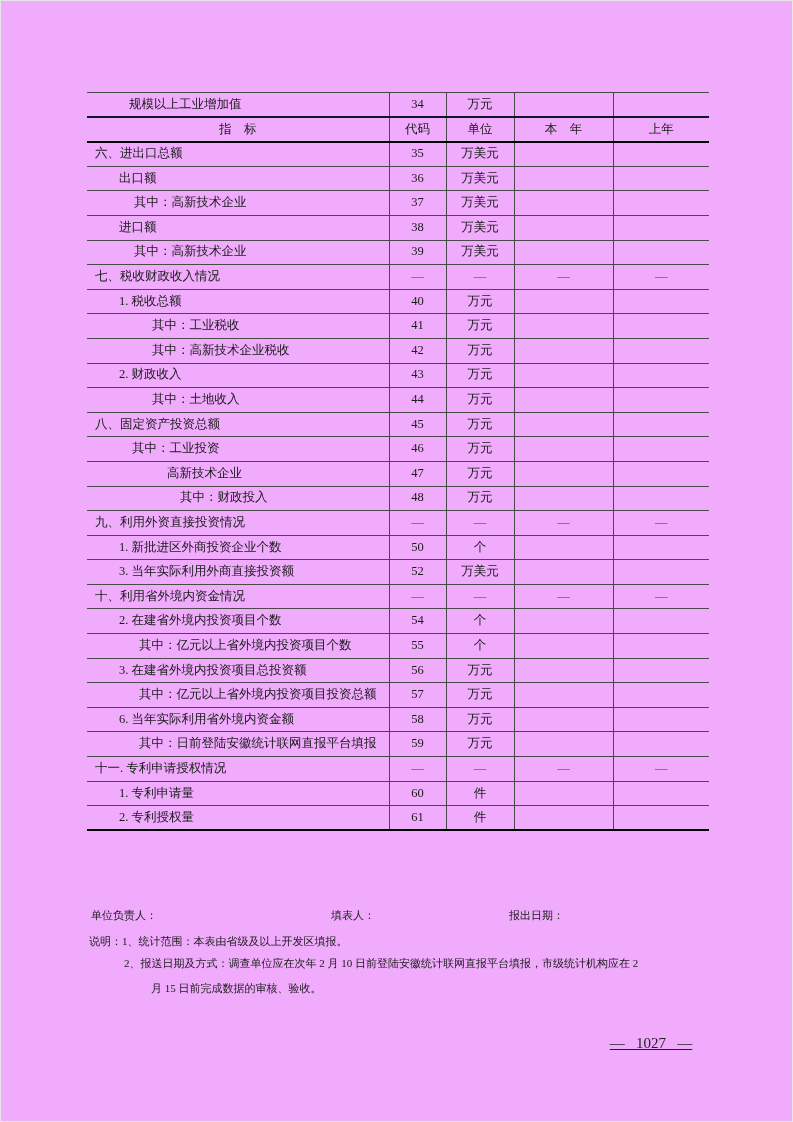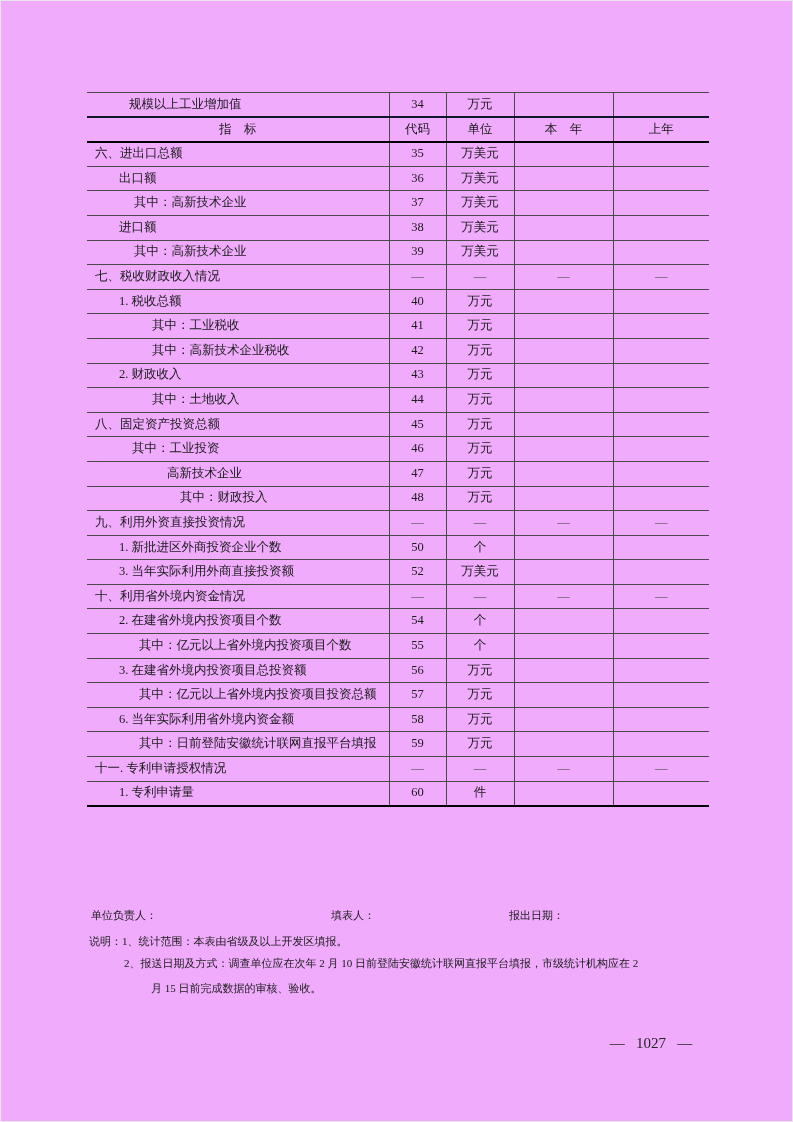--- a/index.html
+++ b/index.html
@@ -51,20 +51,21 @@
 
   .note { position:absolute; font-size:11px; line-height:16px; white-space:nowrap; }
   .note-1 { left:88px;  top:932px; }
   .note-2 { left:123px; top:954px; }
   .note-3 { left:150px; top:979px; }
 
   .page-number {
     position:absolute; left:590px; top:1034px; width:120px;
     text-align:center; font-size:15px; color:#222;
     white-space:pre;
+    text-decoration:underline;
   }
 </style>
 </head>
 <body>
 
 <div class="page">
 
   <table class="form-table">
     <colgroup>
       <col style="width:302px">
@@ -270,20 +271,27 @@
           <td class="c3 dash">—</td>
           <td class="c4 dash">—</td>
         </tr>
         <tr>
           <td class="c0"><span class="lbl" style="padding-left: 32px;">1. 专利申请量</span></td>
           <td class="c1">60</td>
           <td class="c2">件</td>
           <td class="c3"></td>
           <td class="c4"></td>
         </tr>
+        <tr>
+          <td class="c0"><span class="lbl" style="padding-left: 32px;">2. 专利授权量</span></td>
+          <td class="c1">61</td>
+          <td class="c2">件</td>
+          <td class="c3"></td>
+          <td class="c4"></td>
+        </tr>
       </tbody>
   </table>
 
   <span class="sig-label sig-unit">单位负责人：</span>
   <span class="sig-label sig-filler">填表人：</span>
   <span class="sig-label sig-date">报出日期：</span>
 
   <div class="note note-1">说明：1、统计范围：本表由省级及以上开发区填报。</div>
   <div class="note note-2">2、报送日期及方式：调查单位应在次年 2 月 10 日前登陆安徽统计联网直报平台填报，市级统计机构应在 2</div>
   <div class="note note-3">月 15 日前完成数据的审核、验收。</div>

